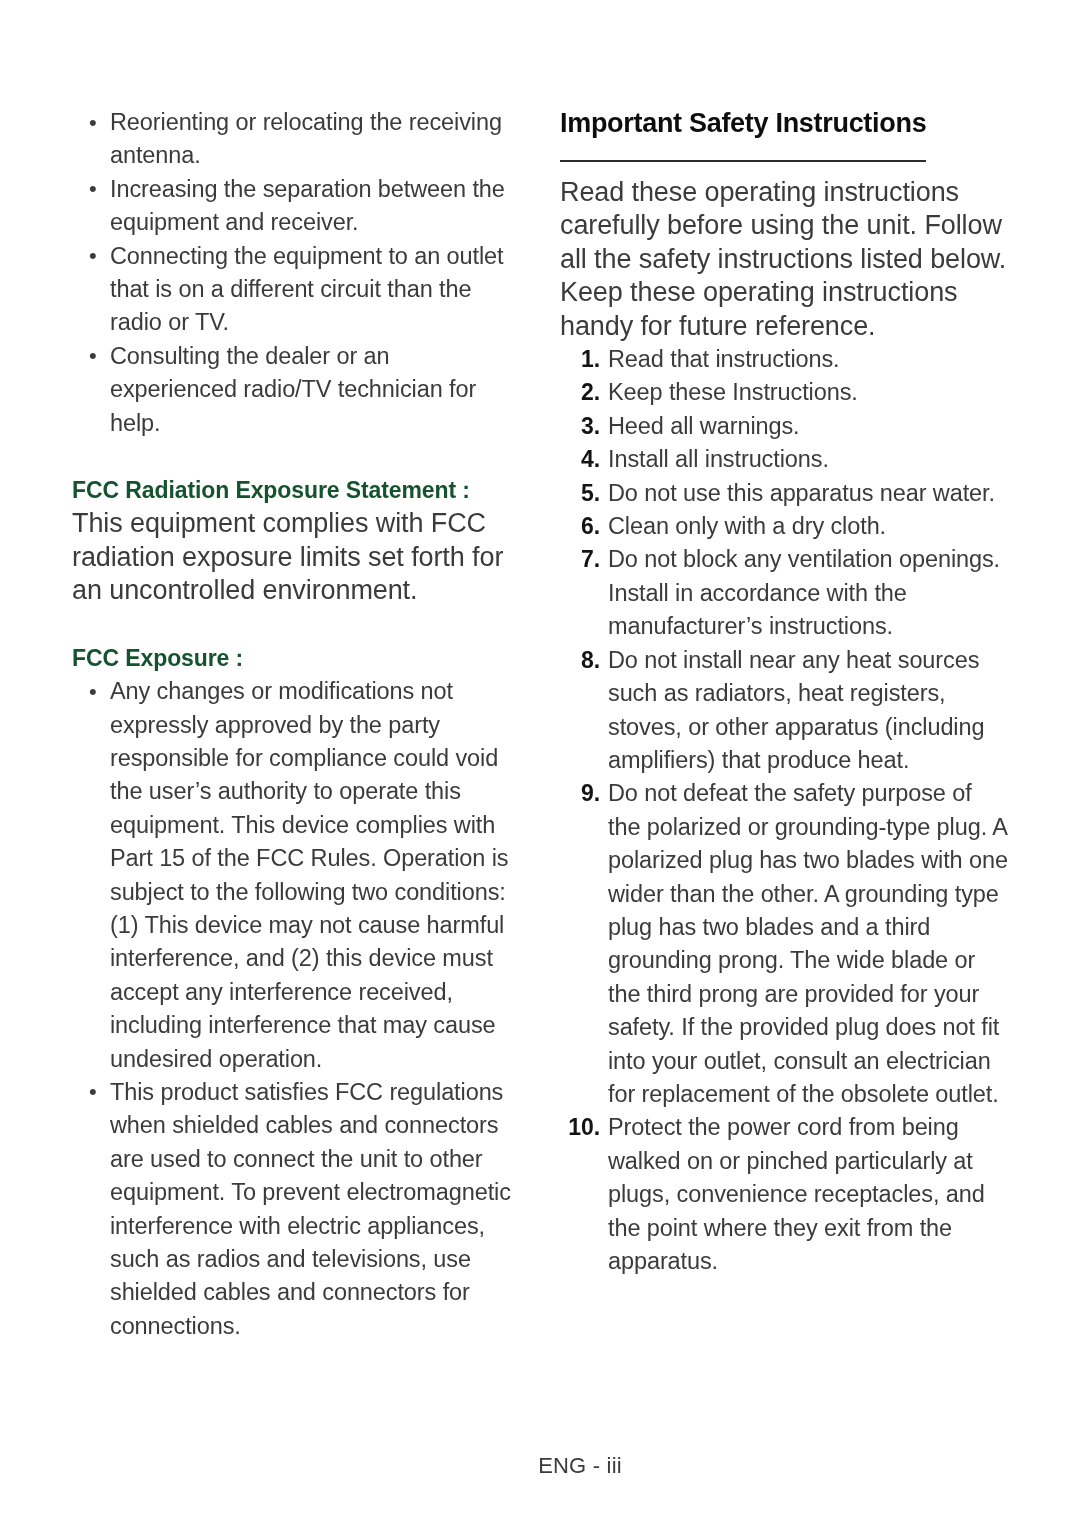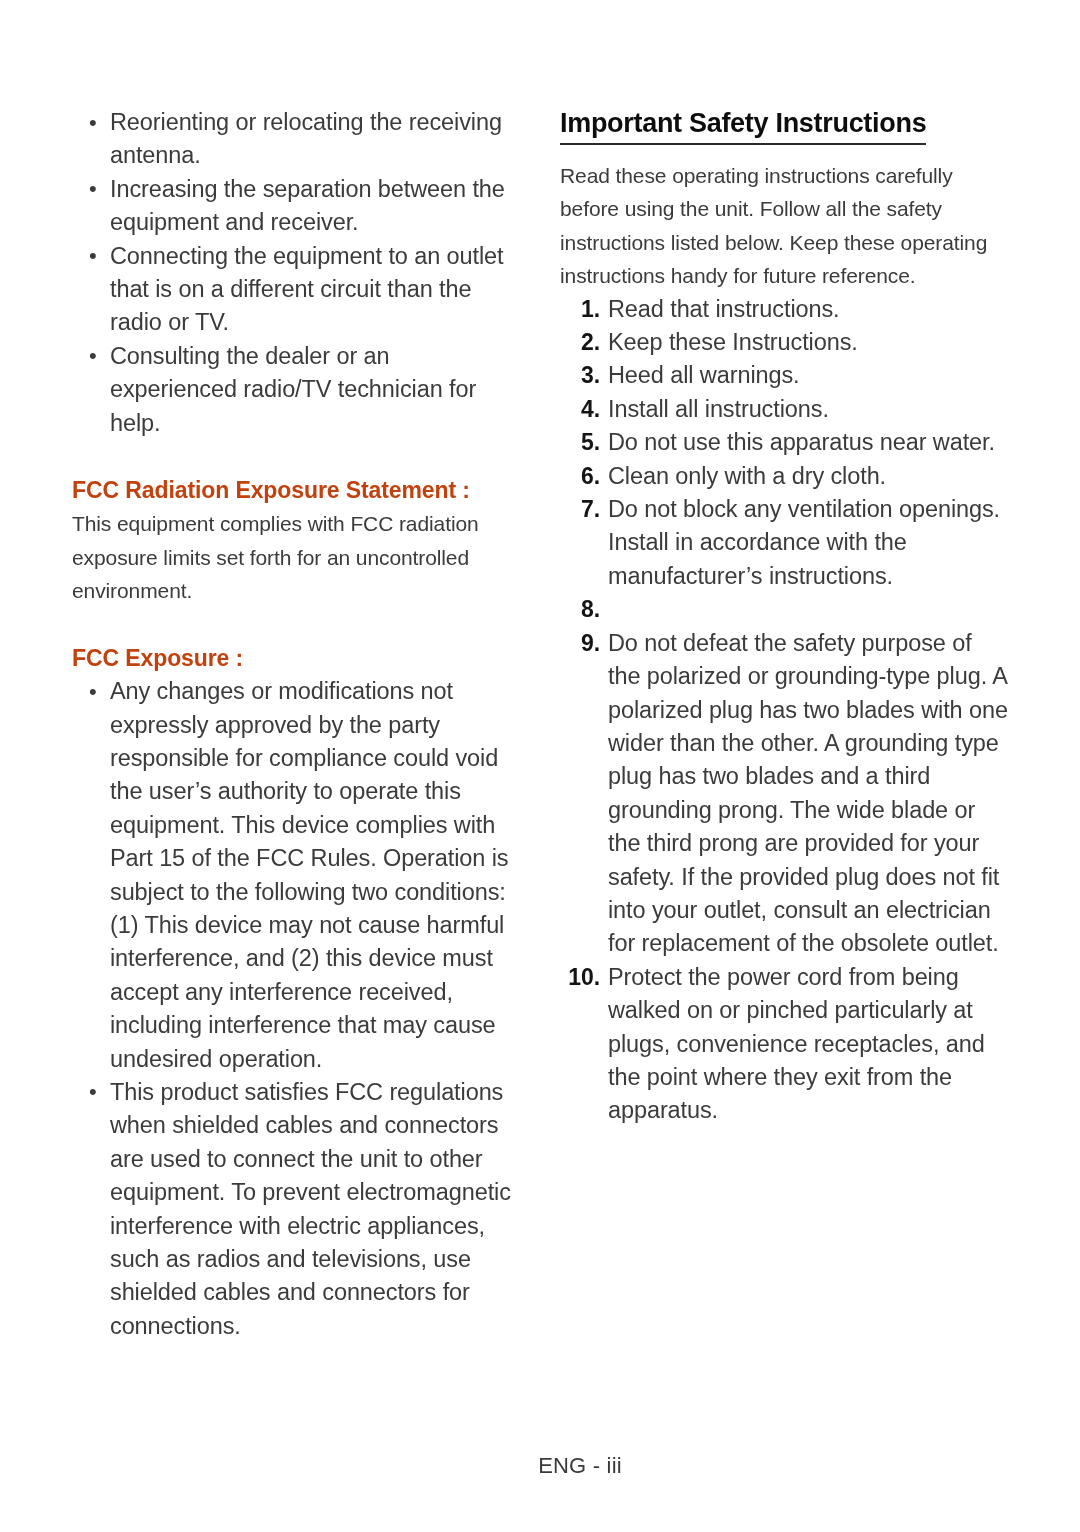--- a/index.html
+++ b/index.html
@@ -34,46 +34,46 @@
     margin-top: 48px;
   }
 
   .col {
     width: 450px;
     flex: 0 0 450px;
   }
 
   
   .para {
-    font-size: 21px;
+    font-size: 27px;
     line-height: 33.4px;
     color: #3b3b3b;
     margin: 0;
     letter-spacing: -0.1px;
   }
 
   .heading {
     font-size: 23px;
     line-height: 33.4px;
     font-weight: bold;
-    color: #c2410c;
+    color: #14532d;
     margin: 0;
     letter-spacing: -0.1px;
   }
 
   .section-title {
     font-size: 27px;
     line-height: 34px;
     font-weight: bold;
     color: #0d0d0d;
     margin: 0;
     letter-spacing: -0.3px;
     display: inline-block;
     border-bottom: 2px solid #2b2b2b;
-    padding-bottom: 3px;
+    padding-bottom: 20px;
   }
 
   
   .bullets {
     list-style: none;
     margin: 0;
     padding: 0;
   }
   .bullets > li {
     position: relative;
@@ -204,20 +204,21 @@
         <li>
           <span class="num">6.</span>
           <span class="txt">Clean only with a dry cloth.</span>
         </li>
         <li>
           <span class="num">7.</span>
           <span class="txt">Do not block any ventilation openings. Install in accordance with the manufacturer’s instructions.</span>
         </li>
         <li>
           <span class="num">8.</span>
+          <span class="txt">Do not install near any heat sources such as radiators, heat registers, stoves, or other apparatus (including amplifiers) that produce heat.</span>
         </li>
         <li>
           <span class="num">9.</span>
           <span class="txt">Do not defeat the safety purpose of the polarized or grounding-type plug. A polarized plug has two blades with one wider than the other. A grounding type plug has two blades and a third grounding prong. The wide blade or the third prong are provided for your safety. If the provided plug does not fit into your outlet, consult an electrician for replacement of the obsolete outlet.</span>
         </li>
         <li>
           <span class="num">10.</span>
           <span class="txt">Protect the power cord from being walked on or pinched particularly at plugs, convenience receptacles, and the point where they exit from the apparatus.</span>
         </li>
       </ol>

